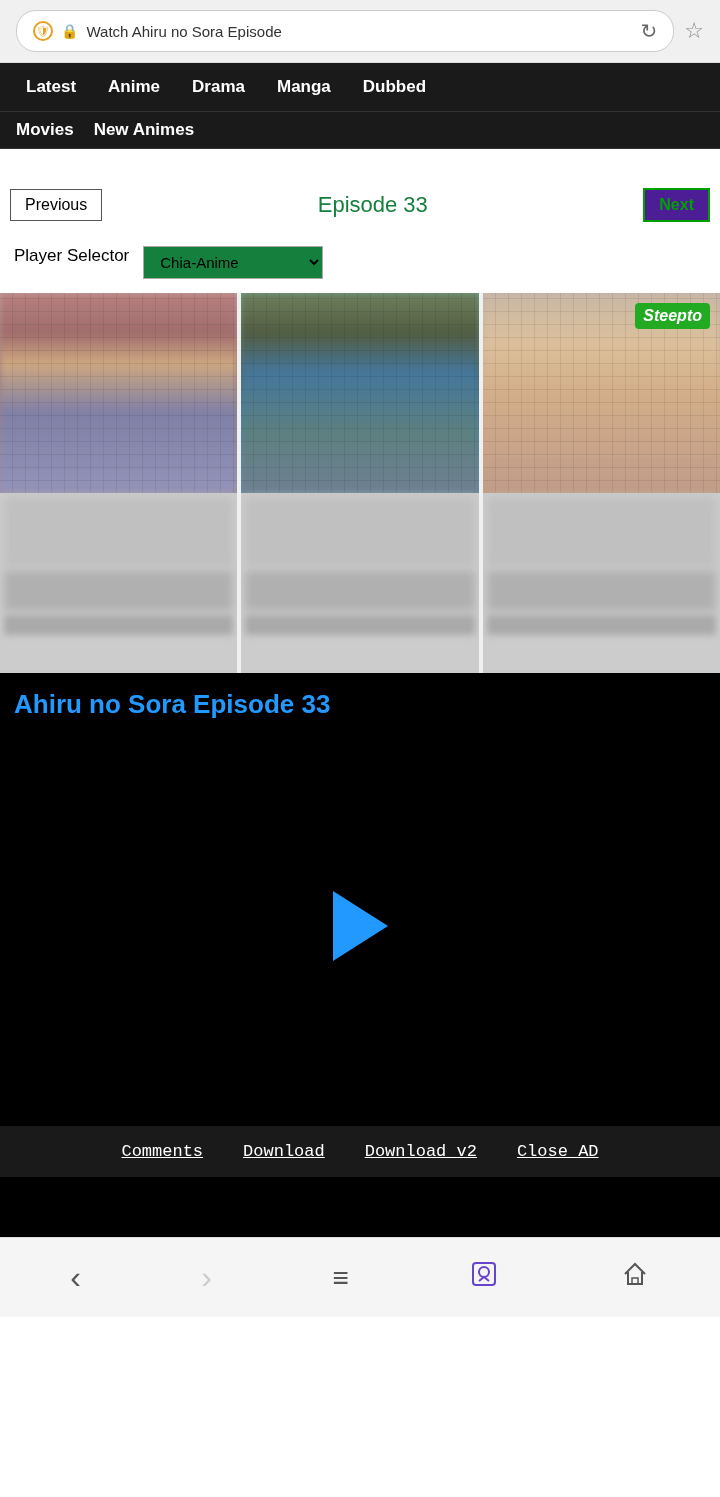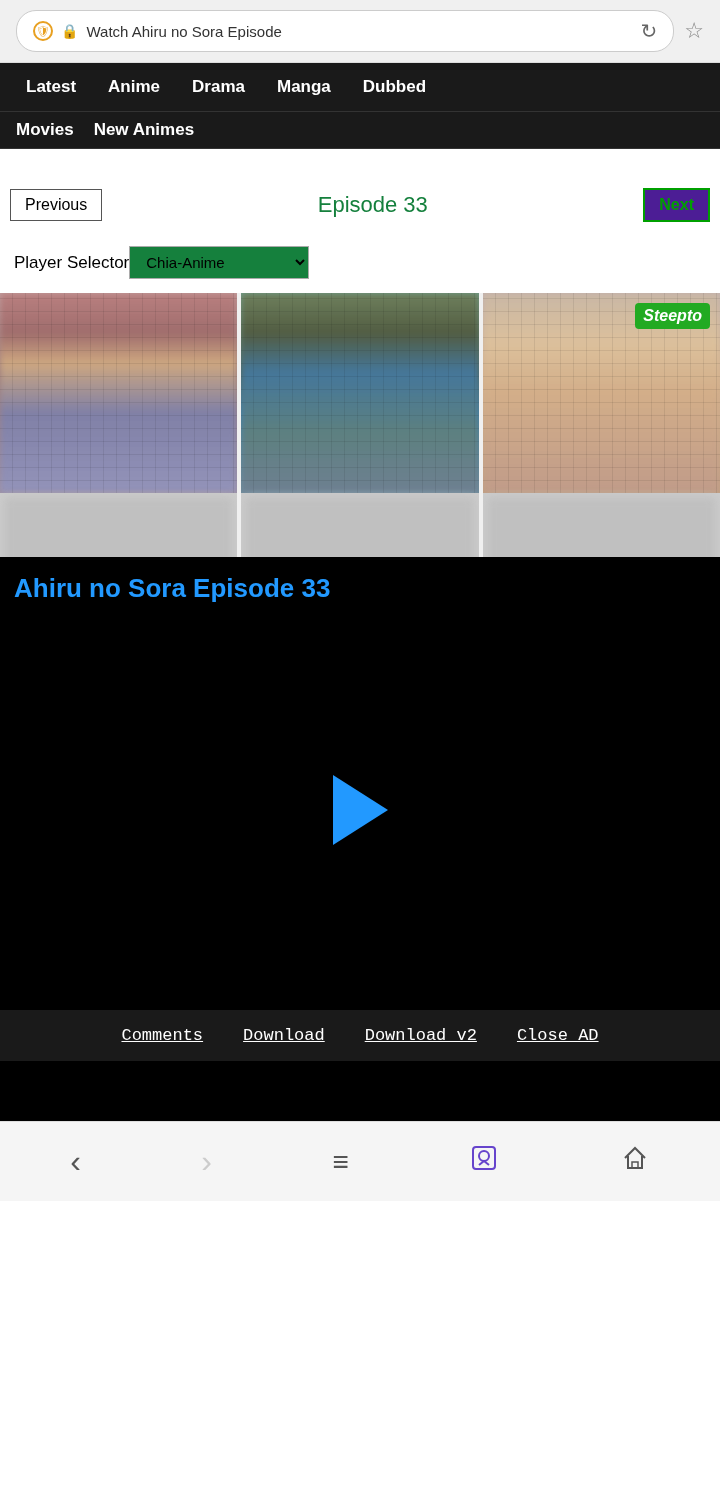--- a/index.html
+++ b/index.html
@@ -96,39 +96,39 @@
       padding: 6px 14px;
       font-size: 16px;
       cursor: pointer;
       color: #00a000;
       font-weight: bold;
     }
 
     
     .player-selector {
       display: flex;
-      align-items: center;
       padding: 10px 14px 14px 14px;
+      gap: 14px;
       background: #fff;
     }
     .player-label { font-size: 17px; color: #000; }
     .player-select {
       border: 1px solid #aaa;
       padding: 6px 12px;
       font-size: 15px;
       background: #15803d;
       cursor: pointer;
       min-width: 180px;
     }
 
     
     .ad-area {
       position: relative;
       background: #f0f0f0;
-      height: 264px;
+      height: 380px;
       overflow: hidden;
       display: flex;
       gap: 4px;
     }
     .ad-thumb {
       flex: 1;
       background: #ccc;
       position: relative;
       overflow: hidden;
     }

